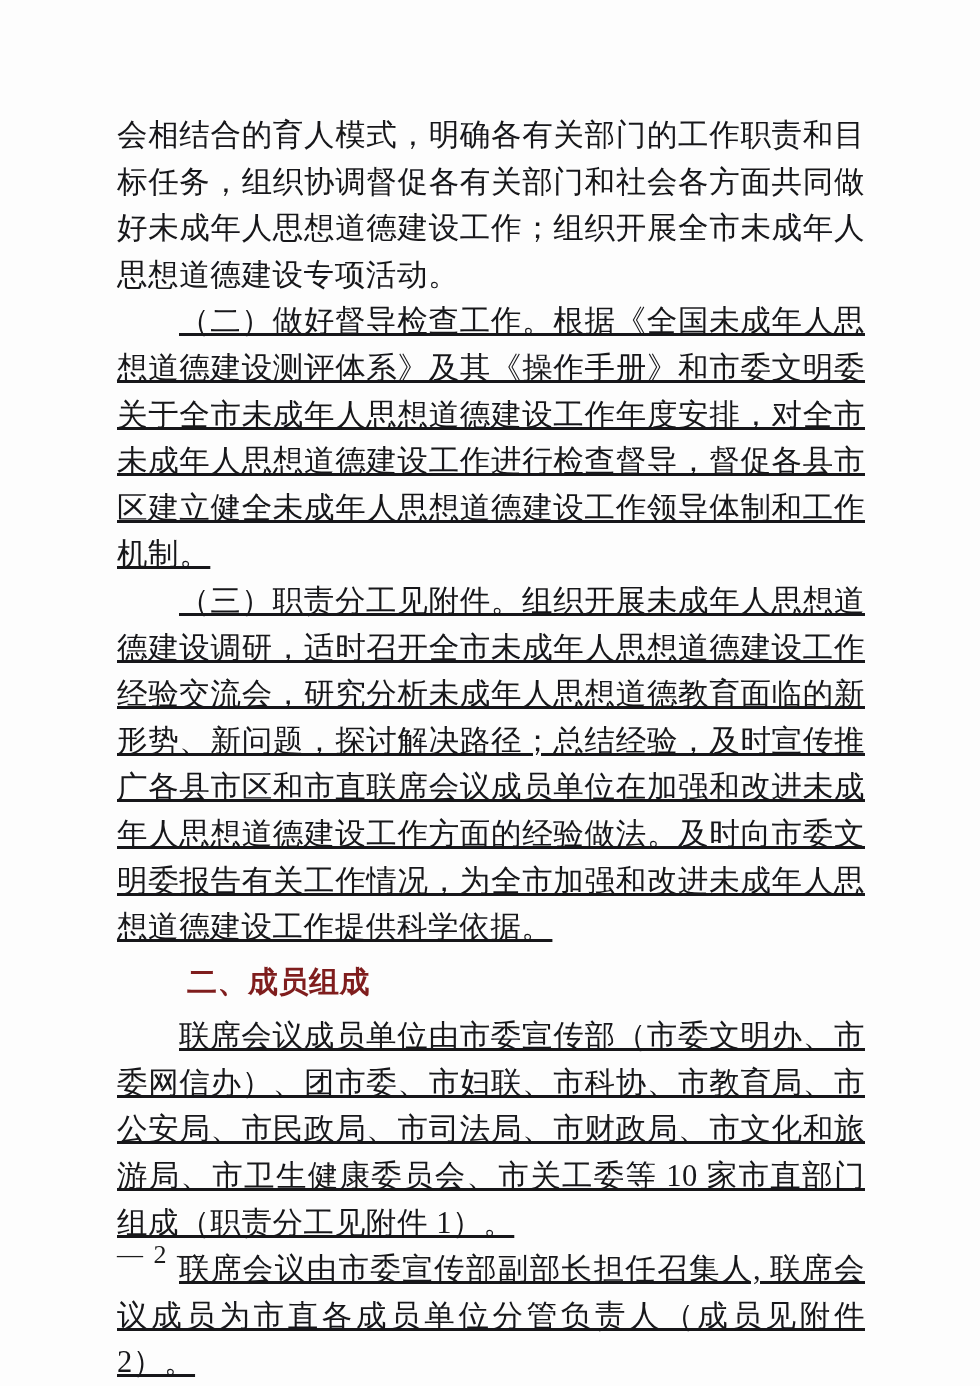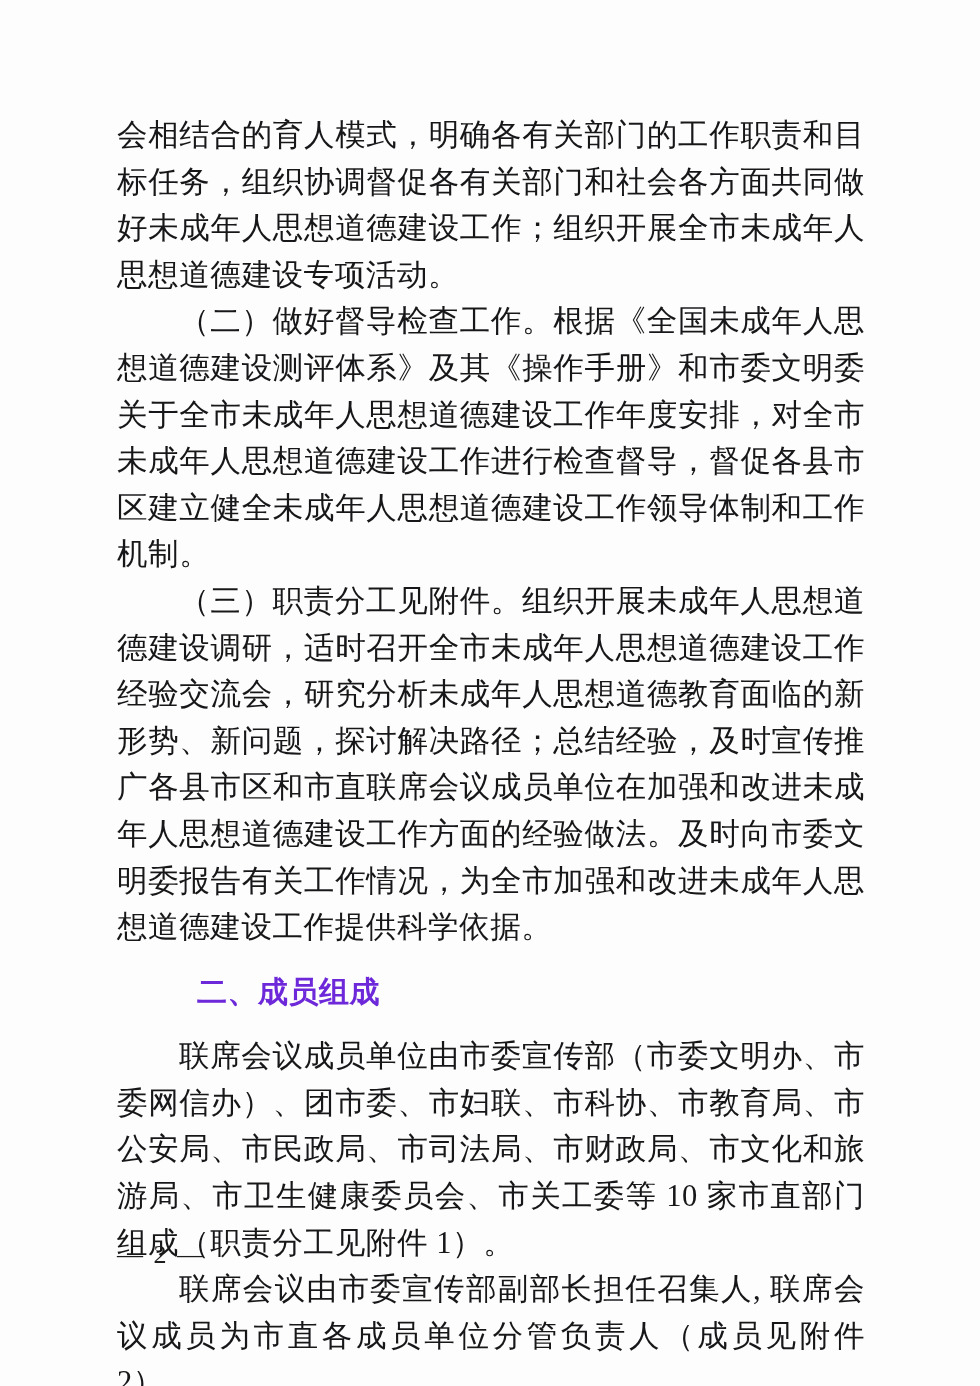--- a/index.html
+++ b/index.html
@@ -42,32 +42,33 @@
     text-justify: inter-character;
     text-indent: 0;
     margin: 0;
     color: #17171a;
     word-break: break-all;
     -webkit-font-smoothing: antialiased;
   }
 
   .para.indent {
     text-indent: 62px;
+    text-decoration: underline;
   }
 
   
   .heading {
     font-family: "Liberation Sans", "DejaVu Sans", sans-serif;
     font-weight: bold;
     font-size: 30px;
     line-height: 46.6px;
     letter-spacing: 0.5px;
     text-indent: 62px;
-    margin: 18px;
-    color: #6d28d9;
+    margin: 8px;
+    color: #7f1d1d;
   }
 
   .footer {
     position: absolute;
     left: 117px;
     top: 1238px;
     width: 300px;
     font-family: "Liberation Serif", "DejaVu Serif", serif;
     font-size: 26px;
     line-height: 34px;

